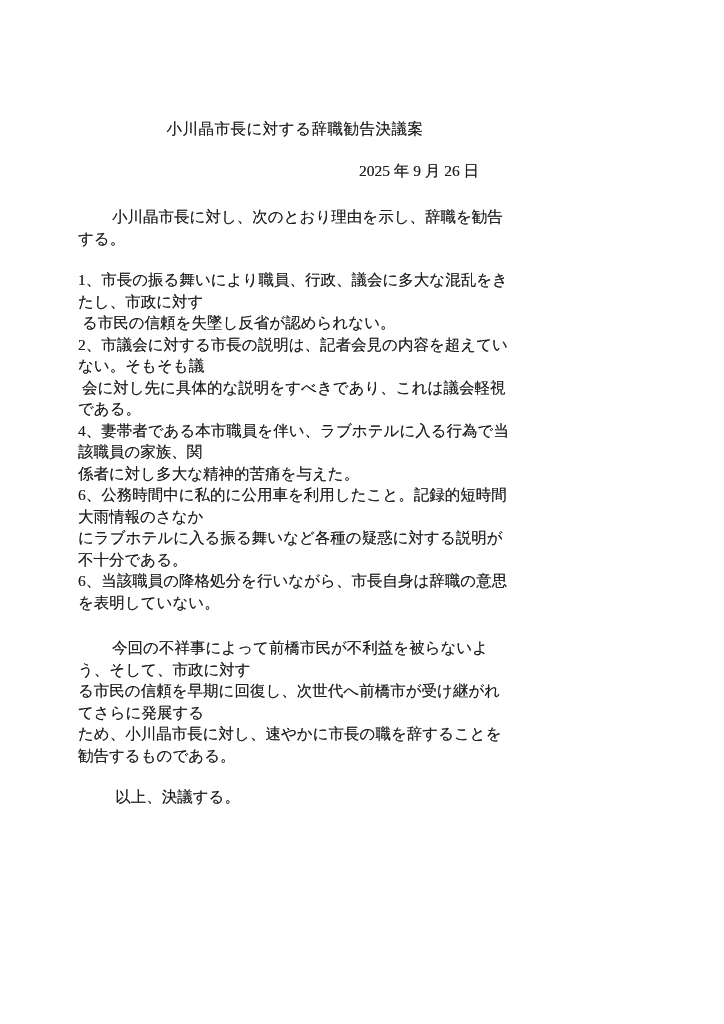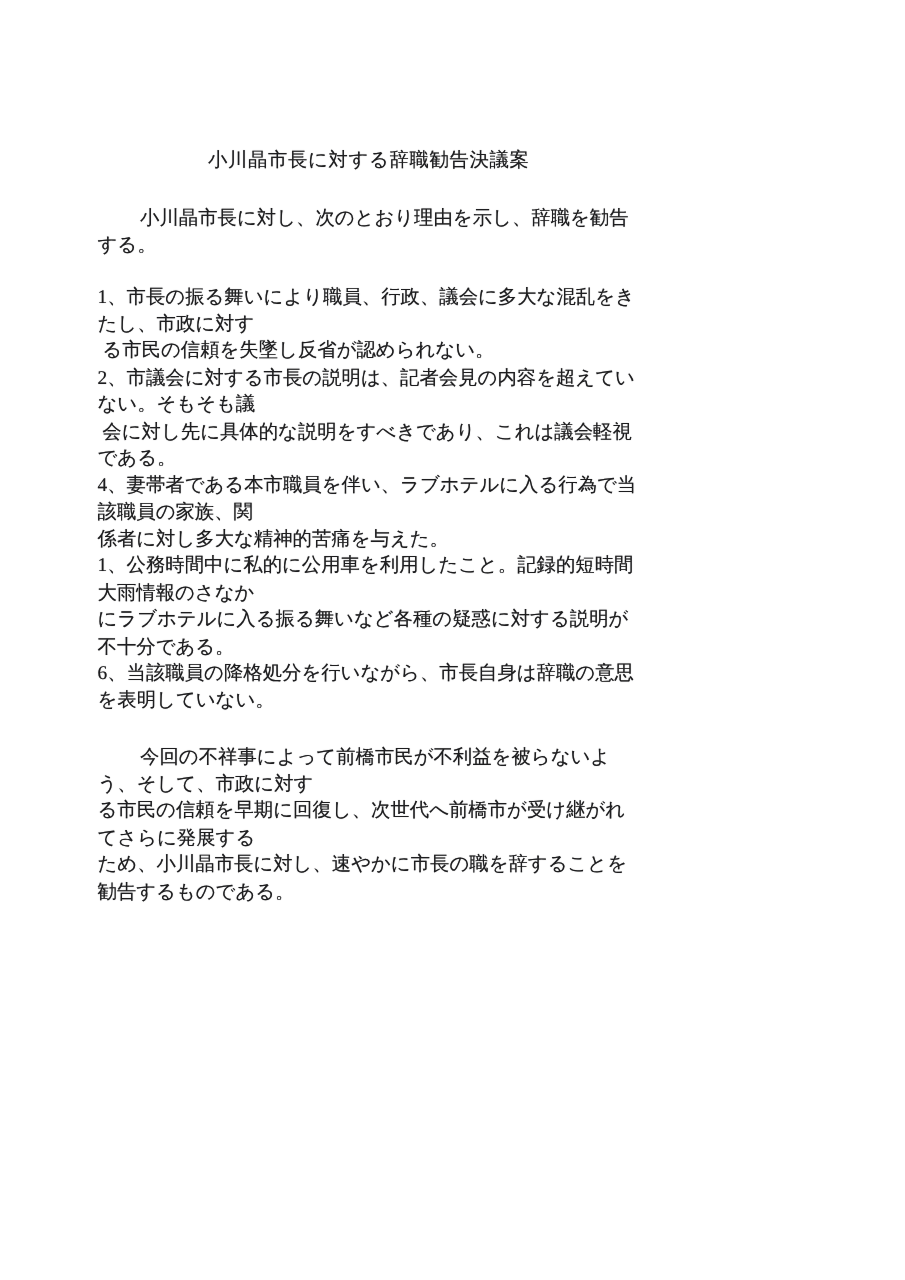--- a/index.html
+++ b/index.html
@@ -68,34 +68,36 @@
     line-height: 21.5px;
   }
 </style>
 </head>
 <body>
 
 <div class="page">
 
   <h1 class="title">小川晶市長に対する辞職勧告決議案</h1>
 
+  <div class="date">2025 年 9 月 26 日</div>
 
 
   <p class="lead">小川晶市長に対し、次のとおり理由を示し、辞職を勧告する。</p>
 
   <div class="reasons">
     <p class="reason">1、市長の振る舞いにより職員、行政、議会に多大な混乱をきたし、市政に対す
  る市民の信頼を失墜し反省が認められない。</p>
     <p class="reason">2、市議会に対する市長の説明は、記者会見の内容を超えていない。そもそも議
  会に対し先に具体的な説明をすべきであり、これは議会軽視である。</p>
     <p class="reason">4、妻帯者である本市職員を伴い、ラブホテルに入る行為で当該職員の家族、関
 係者に対し多大な精神的苦痛を与えた。</p>
-    <p class="reason">1、公務時間中に私的に公用車を利用したこと。記録的短時間大雨情報のさなか
+    <p class="reason">6、公務時間中に私的に公用車を利用したこと。記録的短時間大雨情報のさなか
 にラブホテルに入る振る舞いなど各種の疑惑に対する説明が不十分である。</p>
     <p class="reason">6、当該職員の降格処分を行いながら、市長自身は辞職の意思を表明していない。</p>
   </div>
 
   <p class="closing">今回の不祥事によって前橋市民が不利益を被らないよう、そして、市政に対す
 る市民の信頼を早期に回復し、次世代へ前橋市が受け継がれてさらに発展する
 ため、小川晶市長に対し、速やかに市長の職を辞することを勧告するものである。</p>
 
+  <p class="final">以上、決議する。</p>
 
 </div>
 
 </body></html>

